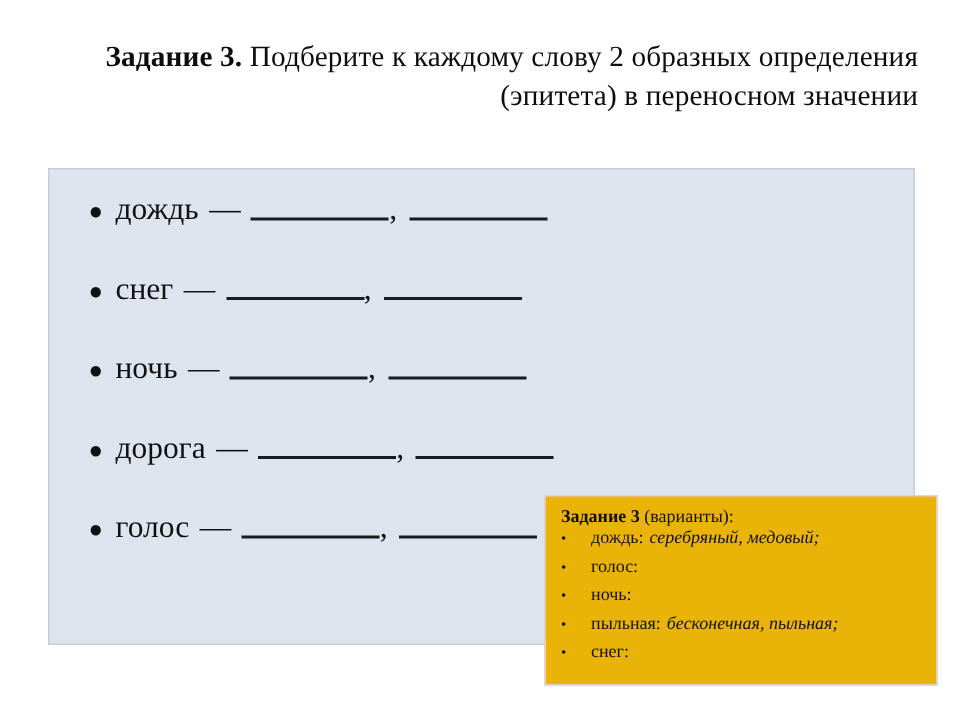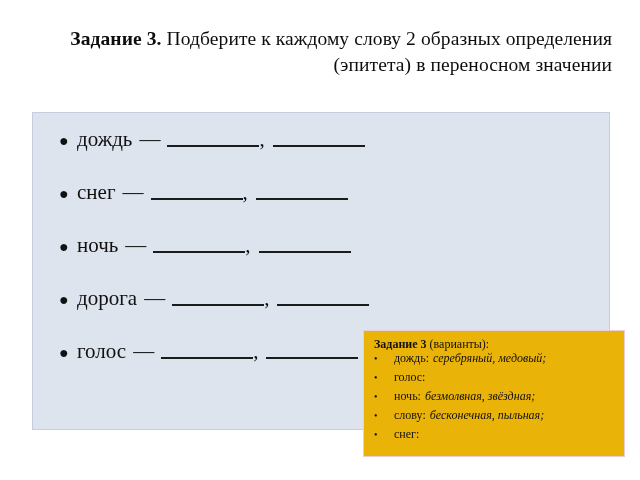--- a/index.html
+++ b/index.html
@@ -212,26 +212,25 @@
     </li>
 
     <li class="answer-item">
       <span class="answer-bullet">•</span>
       <span class="answer-label">голос:</span>
     </li>
 
     <li class="answer-item">
       <span class="answer-bullet">•</span>
       <span class="answer-label">ночь:</span>
-      <span class="answer-values">безмолвная, звёздная;</span>
-    </li>
-
-    <li class="answer-item">
-      <span class="answer-bullet">•</span>
-      <span class="answer-label">слову:</span>
+    </li>
+
+    <li class="answer-item">
+      <span class="answer-bullet">•</span>
+      <span class="answer-label">пыльная:</span>
       <span class="answer-values">бесконечная, пыльная;</span>
     </li>
 
     <li class="answer-item">
       <span class="answer-bullet">•</span>
       <span class="answer-label">снег:</span>
     </li>
 
   </ul>
 </div>

